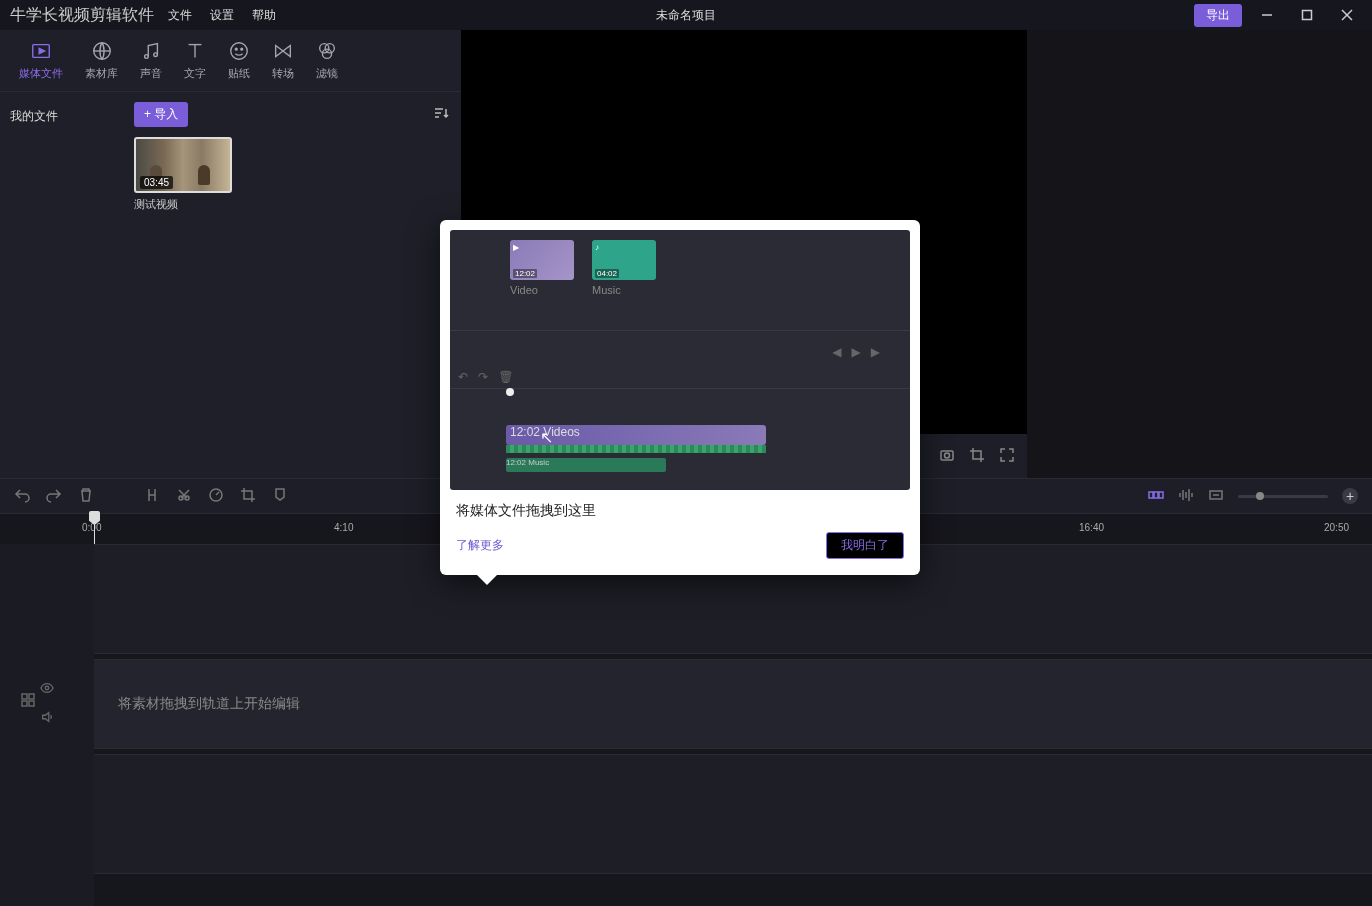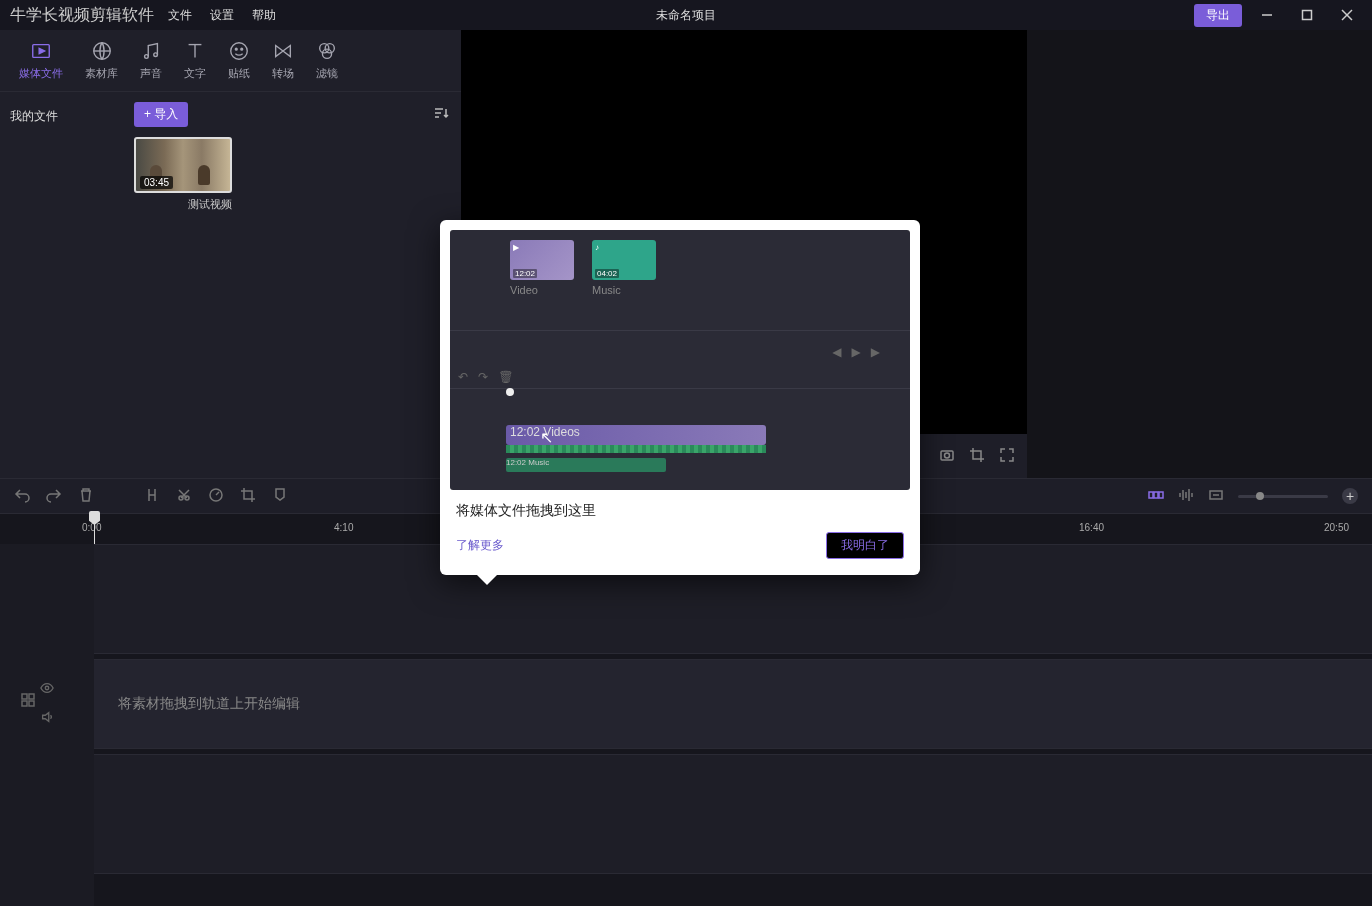--- a/index.html
+++ b/index.html
@@ -25,21 +25,21 @@
 .tool-tab.active { color: #8a6de8; }
 .tool-tab-label { font-size: 11px; }
 .tool-tab svg { width: 22px; height: 22px; stroke: currentColor; fill: none; stroke-width: 1.5; }
 .left-body { flex: 1; display: flex; }
 .sub-sidebar { width: 122px; padding: 10px 10px; }
 .sub-item { font-size: 12px; color: #ddd; padding: 6px 0; }
 .media-area { flex: 1; padding: 10px 12px; }
 .media-top { display: flex; align-items: center; justify-content: space-between; margin-bottom: 10px; }
 .import-btn { background: #7a5dd9; color: #fff; border: none; padding: 4px 10px; border-radius: 3px; font-size: 12px; cursor: pointer; }
 .sort-btn { color: #bbb; cursor: pointer; }
-.media-thumb { width: 98px; text-align: right; }
+.media-thumb { width: 98px; }
 .thumb-box { width: 98px; height: 56px; border: 2px solid #ddd; border-radius: 3px; position: relative; overflow: hidden; background: linear-gradient(to right, #4a4a44 0%, #7a6a55 30%, #a5957a 50%, #8a7a65 70%, #c5b595 100%); }
 .thumb-duration { position: absolute; bottom: 2px; left: 4px; background: rgba(0,0,0,0.7); color: #fff; font-size: 10px; padding: 1px 4px; border-radius: 2px; }
 .thumb-label { font-size: 11px; color: #ccc; margin-top: 4px; }
 
 .preview-area { flex: 1; background: #000; display: flex; flex-direction: column; }
 .preview-video { flex: 1; background: #000; }
 .preview-controls { height: 44px; background: #1e1e28; display: flex; align-items: center; justify-content: flex-end; padding: 0 12px; gap: 14px; }
 .preview-controls .icn { color: #888; cursor: pointer; }
 .preview-controls svg { width: 16px; height: 16px; stroke: currentColor; fill: none; stroke-width: 1.5; }
 .right-strip { width: 345px; background: #141419; }

